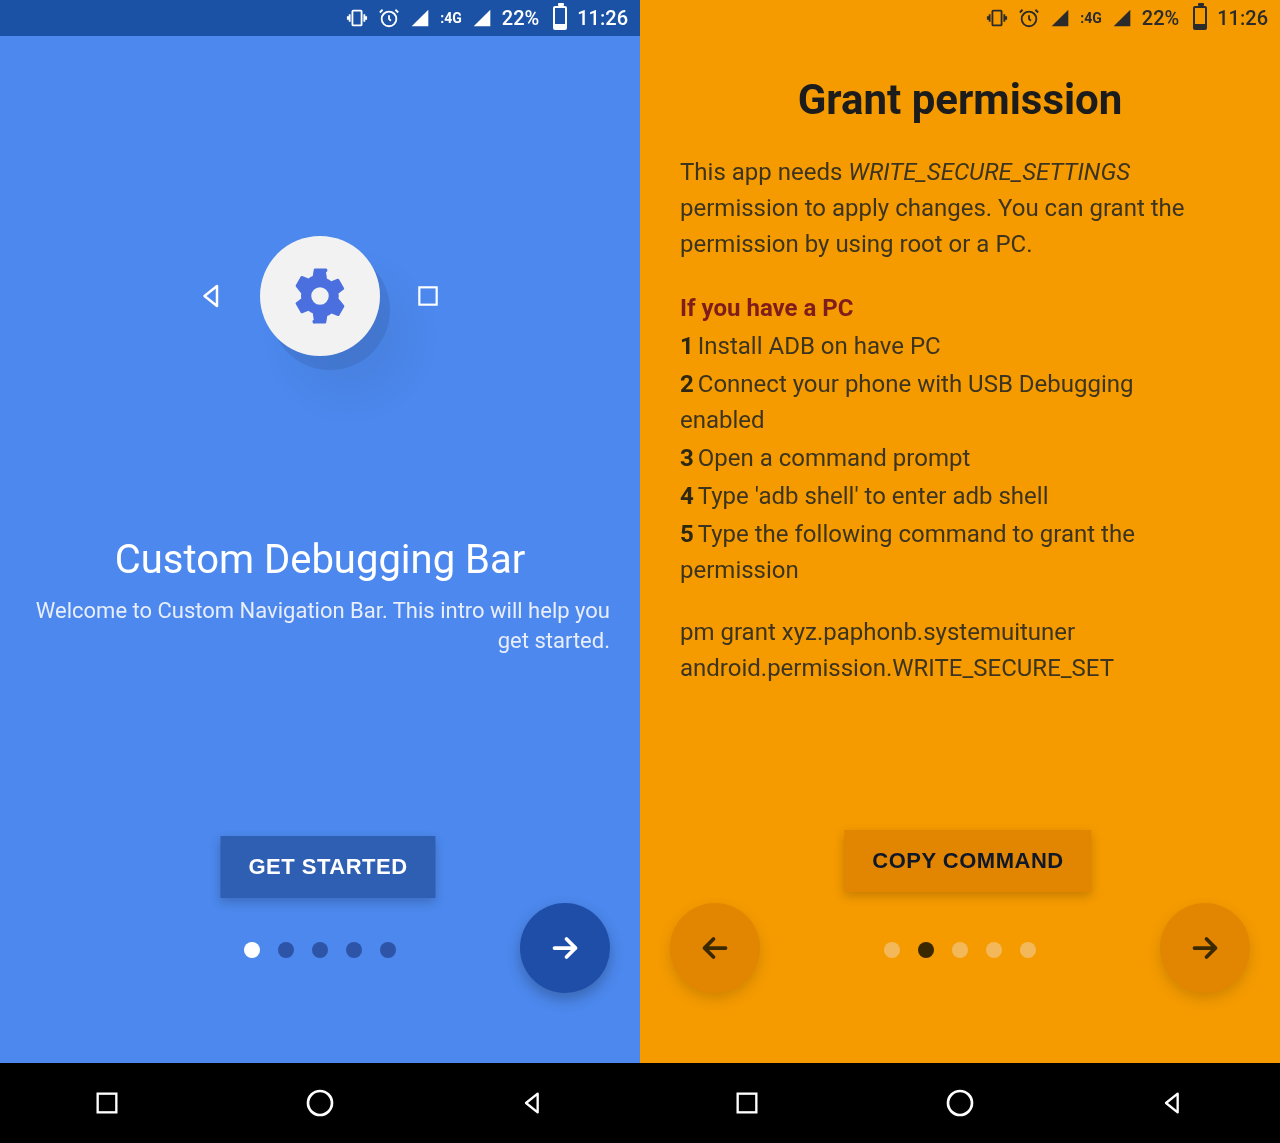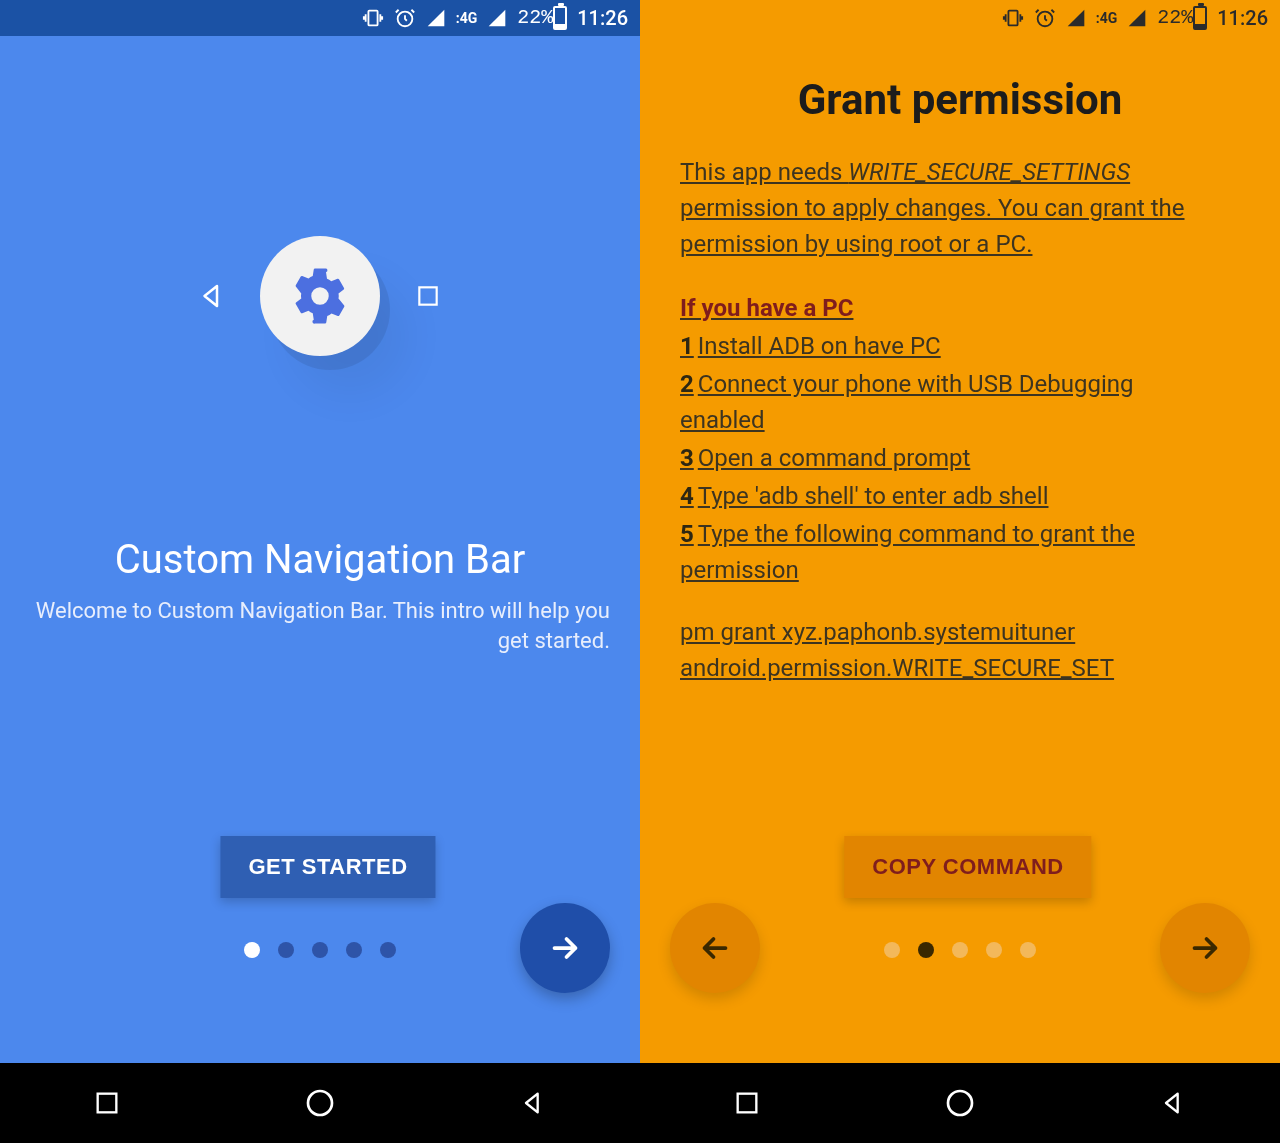--- a/index.html
+++ b/index.html
@@ -29,21 +29,21 @@
     justify-content: flex-end;
     padding: 0 12px;
     gap: 10px;
     font-size: 20px;
     font-weight: 500;
   }
   .phone-left .status-bar { background: #1b52a5; color: #fff; }
   .phone-right .status-bar { background: #f59b00; color: #2b2b2b; }
   .status-bar .ico { display: inline-flex; align-items: center; }
   .status-bar svg { display:block; }
-  .batt { display: inline-flex; align-items: flex-start; gap: 0; font-family: Liberation Mono, monospace; }
+  .batt { display: inline-flex; align-items: flex-start; gap: 14px; }
   .batt-body {
     width: 14px; height: 24px; border: 2px solid currentColor; border-radius: 2px;
     position: relative; display: inline-block;
   }
   .batt-body::before {
     content:""; position:absolute; top:-5px; left:3px; width:6px; height:3px; background: currentColor; border-radius:1px;
   }
   .batt-fill { position:absolute; bottom:0; left:0; right:0; height:22%; background: currentColor; }
   .phone-right .batt-fill { background:#f59b00; }
   .phone-right .batt-body { border-color:#2b2b2b; }
@@ -82,22 +82,22 @@
     bottom: 165px;
     padding: 18px 28px;
     background: #2f5fb3;
     color:#fff; font-size: 22px; font-weight:600; letter-spacing: .5px;
     border: none; cursor: pointer;
     box-shadow: 0 4px 10px rgba(0,0,0,.2);
     margin-left: 8px;
   }
   .phone-right .cta-btn {
     background: #e28500;
-    color: #7f1d1d;
-    bottom: 165px;
+    color: #0f172a;
+    bottom: 171px;
   }
 
   
   .dots {
     position:absolute; left:50%; transform: translateX(-50%);
     bottom: 105px;
     display:flex; gap: 18px;
   }
   .dot { width: 16px; height:16px; border-radius:50%; }
   .phone-left .dot { background:#2e54a8; }
@@ -125,21 +125,21 @@
   }
   .navbtn { width: 40px; height:40px; display:flex; align-items:center; justify-content:center; cursor:pointer; }
 
   
   .perm-title {
     text-align:center; color:#1c1c1c; font-size: 42px; font-weight:700;
     margin-top: 39px;
   }
   .perm-body {
     padding: 30px 60px 0 40px;
-    color: #3d3420; font-size: 24px; line-height: 1.5; text-decoration: underline;
+    color: #3d3420; font-size: 24px; line-height: 1.5;
   }
   .perm-body em { font-style: italic; }
   .perm-body .section { margin-top: 28px; }
   .perm-body .head { font-weight:700; color:#7f1d1d; }
   .perm-body .step { margin-top: 2px; }
   .perm-body .step b { color:#2e2712; font-weight:700; margin-right:4px; }
   .perm-cmd { margin-top: 26px; }
 
 </style>
 </head>
@@ -193,21 +193,21 @@
             <path d="M19.4 13a7.8 7.8 0 0 0 .1-1 7.8 7.8 0 0 0-.1-1l2.1-1.6a.5.5 0 0 0 .1-.6l-2-3.5a.5.5 0 0 0-.6-.2l-2.5 1a7.6 7.6 0 0 0-1.7-1l-.4-2.6A.5.5 0 0 0 14 1h-4a.5.5 0 0 0-.5.4l-.4 2.6a7.6 7.6 0 0 0-1.7 1l-2.5-1a.5.5 0 0 0-.6.2l-2 3.5a.5.5 0 0 0 .1.6L4.5 11a7.8 7.8 0 0 0-.1 1 7.8 7.8 0 0 0 .1 1l-2.1 1.6a.5.5 0 0 0-.1.6l2 3.5a.5.5 0 0 0 .6.2l2.5-1a7.6 7.6 0 0 0 1.7 1l.4 2.6A.5.5 0 0 0 10 23h4a.5.5 0 0 0 .5-.4l.4-2.6a7.6 7.6 0 0 0 1.7-1l2.5 1a.5.5 0 0 0 .6-.2l2-3.5a.5.5 0 0 0-.1-.6zM12 15.5A3.5 3.5 0 1 1 15.5 12 3.5 3.5 0 0 1 12 15.5z"></path>
           </svg>
       </span>
       <span class="sq-recent">
         <svg width="26" height="26" viewBox="0 0 24 24" fill="none" stroke="#fff" stroke-width="2">
             <rect x="4" y="4" width="16" height="16"></rect>
           </svg>
       </span>
     </div>
 
-    <h1 class="left-title">Custom Navigation Bar</h1>
+    <h1 class="left-title">Custom Debugging Bar</h1>
     <p class="left-sub">Welcome to Custom Navigation Bar. This intro will help you get started.</p>
 
     <button class="cta-btn">GET STARTED</button>
 
     <div class="dots">
       <span class="dot active"></span>
       <span class="dot"></span>
       <span class="dot"></span>
       <span class="dot"></span>
       <span class="dot"></span>

